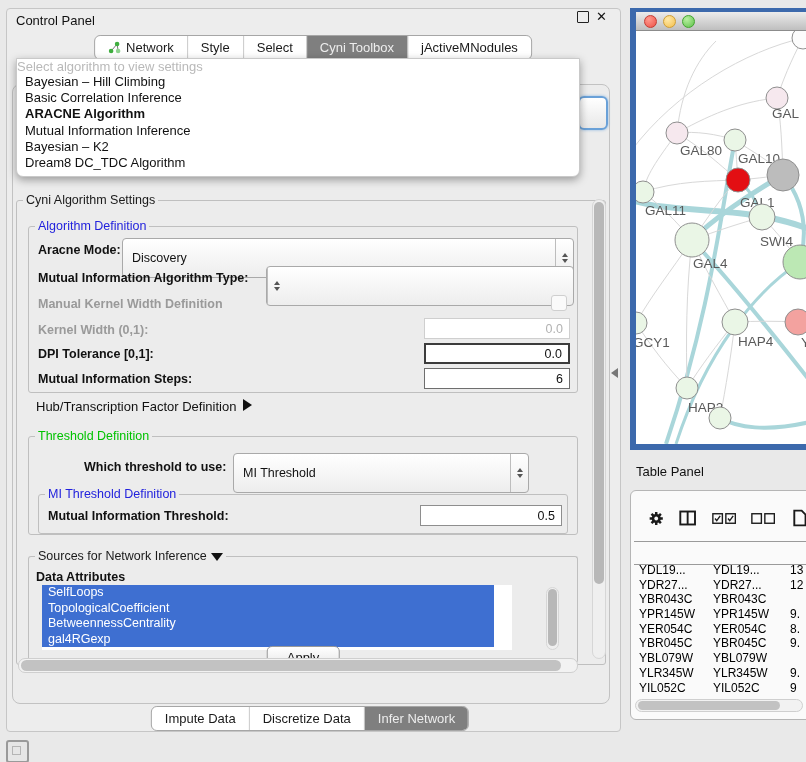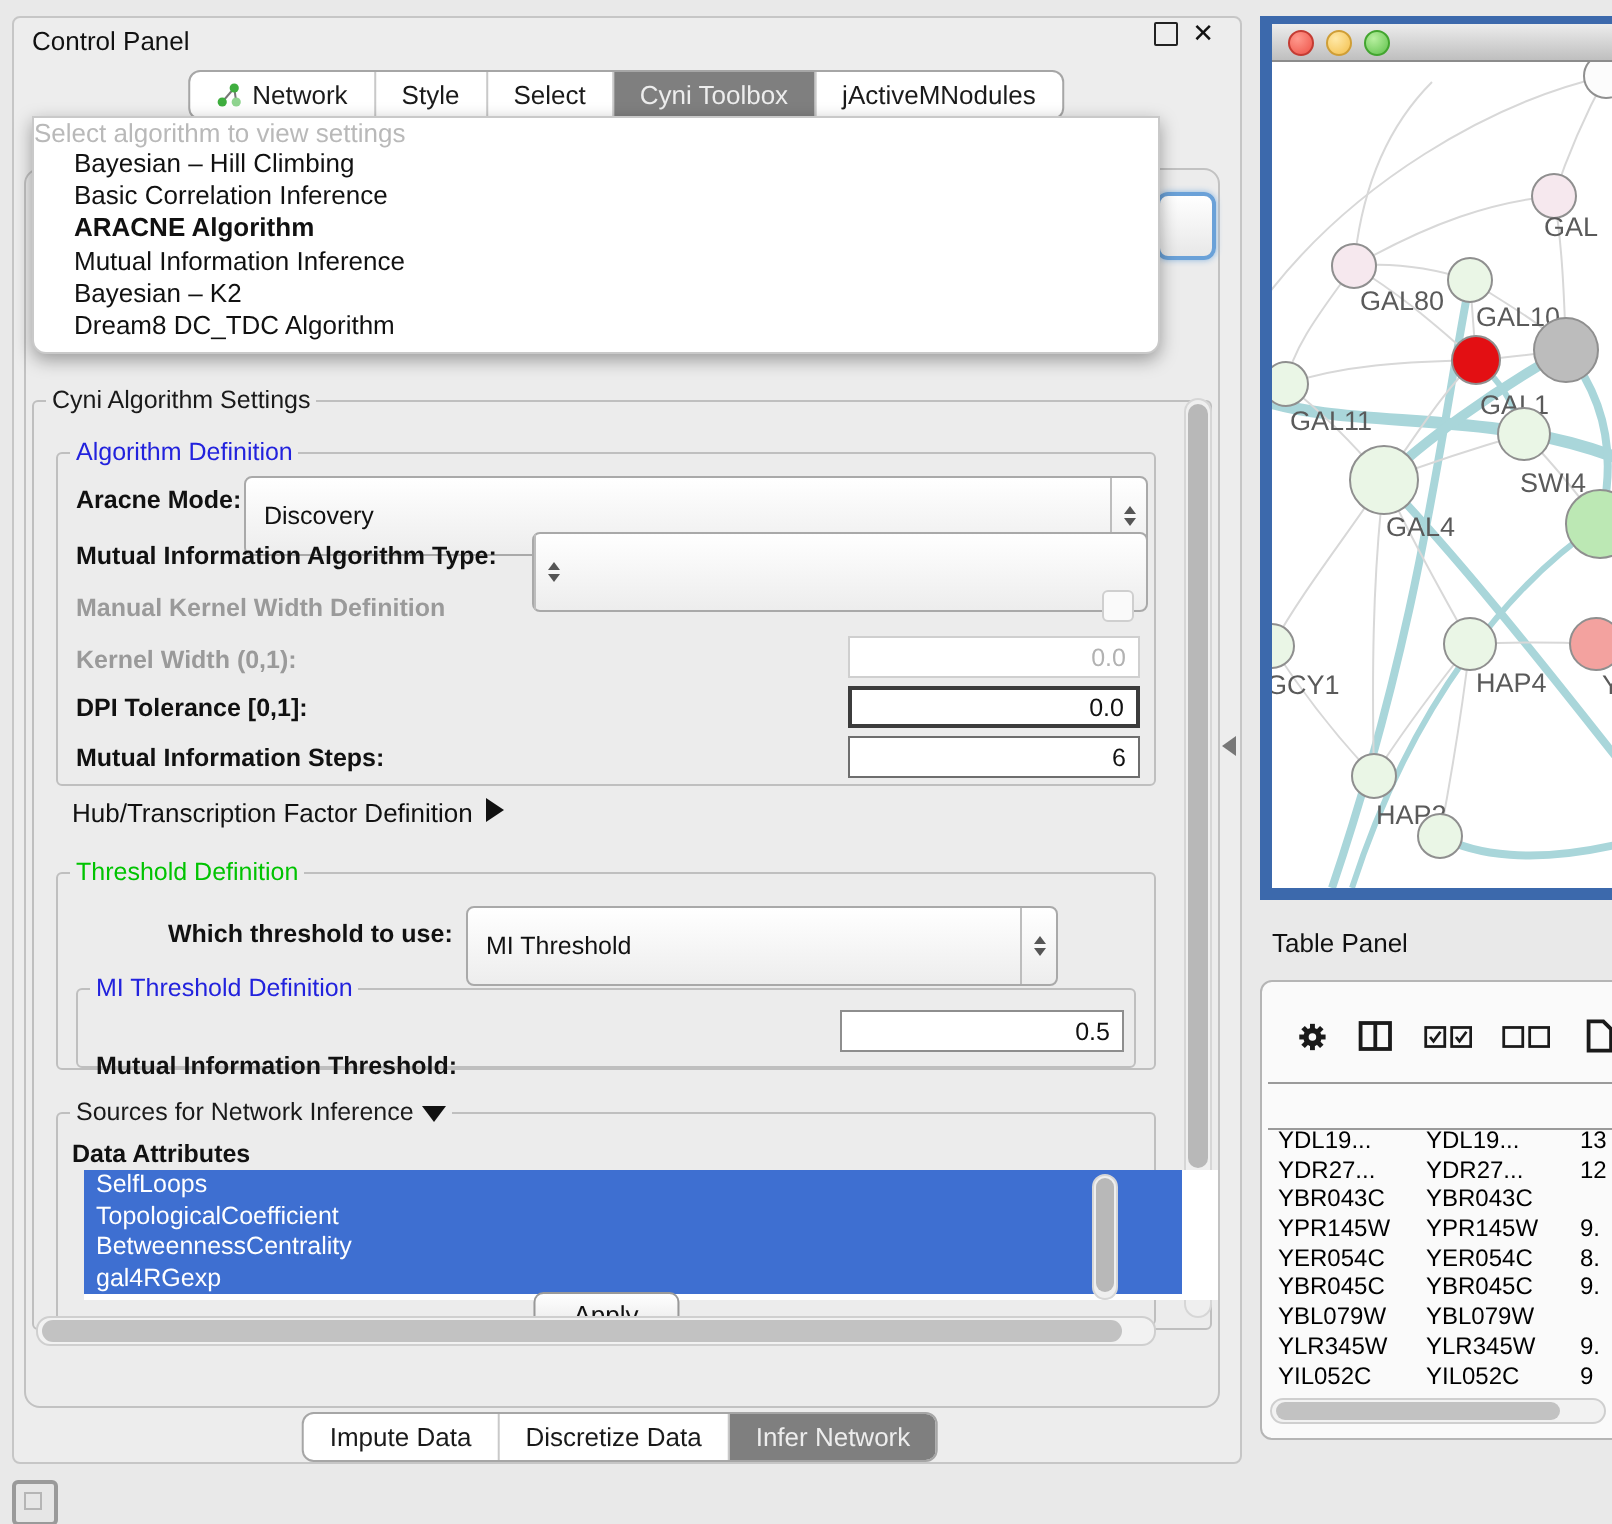--- a/index.html
+++ b/index.html
@@ -61,37 +61,37 @@
   .checkbox{position:absolute;width:14px;height:14px;border:1px solid #cfcfcf;border-radius:3px;
             background:#fafafa;}
 
   .expander{position:absolute;font-size:13px;color:#111;display:flex;align-items:flex-start;gap:7px;}
   .tri-right{width:0;height:0;border-top:6px solid transparent;border-bottom:6px solid transparent;
              border-left:9px solid #111;}
   .tri-down{width:0;height:0;border-left:6px solid transparent;border-right:6px solid transparent;
             border-top:8px solid #111;display:inline-block;vertical-align:middle;margin-left:4px;}
 
   
-  .attr-list{left:42px;top:585px;width:567px;height:65px;background:#fff;overflow:hidden;}
+  .attr-list{left:42px;top:585px;width:470px;height:65px;background:#fff;overflow:hidden;}
   .attr-item{height:15.5px;line-height:15.5px;font-size:12.5px;color:#fff;background:#3e6fd1;
              padding-left:6px;margin-right:18px;}
   .vscroll{position:absolute;background:#efefef;border:1px solid #d6d6d6;border-radius:7px;}
   .vthumb{position:absolute;left:1px;right:1px;background:#b8b8b8;border-radius:6px;}
   .hscroll{position:absolute;background:#f2f2f2;border:1px solid #cfcfcf;border-radius:7px;}
   .hthumb{position:absolute;top:1px;bottom:1px;background:#c2c2c2;border-radius:6px;}
 
   .apply-btn{left:303px;top:646px;transform:translateX(-50%);background:linear-gradient(#ffffff,#e4e4e4);
              border:1px solid #999;border-radius:5px;font-size:13px;color:#111;padding:3px 19px;}
 
   
   .popup{left:16px;top:58px;width:562px;height:117px;background:#fff;z-index:40;
          border:1px solid #c9c9c9;border-radius:0 0 7px 7px;
          box-shadow:0 3px 9px rgba(0,0,0,0.35);}
   .popup-prompt{font-size:13px;color:#b9b9b9;height:15px;line-height:15px;}
-  .popup-item{font-size:13px;color:#111;height:16.2px;line-height:16.2px;padding-left:20px;white-space:nowrap;}
+  .popup-item{font-size:13px;color:#111;height:16.2px;line-height:16.2px;padding-left:8px;white-space:nowrap;}
   .popup-item.bold{font-weight:bold;}
   .combo-frag{left:578px;top:96px;width:26px;height:30px;border:2px solid #6aa1d8;border-radius:6px;
               background:linear-gradient(#fff,#e8e8e8);z-index:5;box-shadow:0 0 3px #8ab6e0;}
 
   .splitter-arrow{left:611px;top:368px;width:0;height:0;border-top:5px solid transparent;
                   border-bottom:5px solid transparent;border-right:7px solid #777;}
 
   
   .net-window{left:630px;top:8px;width:176px;height:442px;background:#3c69ac;}
   .net-titlebar{left:636px;top:12px;width:170px;height:19px;
@@ -218,21 +218,21 @@
   <span class="val">MI Threshold</span>
   <span class="stepper">
       <span class="tri-up"></span>
       <span class="tri-dn"></span>
     </span>
 </div>
 
 <fieldset style="left:38px;top:487px;width:528px;height:45px;">
   <legend class="blue">MI Threshold Definition</legend>
 </fieldset>
-<div class="lbl" style="left:48px;top:509px;margin-top:17px;">Mutual Information Threshold:</div>
+<div class="lbl" style="left:48px;top:509px;">Mutual Information Threshold:</div>
 <div class="tfield soft" style="left:420px;top:505px;width:142px;">0.5</div>
 
 <fieldset style="left:28px;top:549px;width:548px;height:113px;border-bottom:none;">
   <legend><span>Sources for Network Inference</span><span class="tri-down"></span></legend>
 </fieldset>
 <div class="lbl" style="left:36px;top:570px;">Data Attributes</div>
 <div class="abs attr-list" id="attr-list">
     <div class="attr-item">SelfLoops</div>
     <div class="attr-item">TopologicalCoefficient</div>
     <div class="attr-item">BetweennessCentrality</div>

